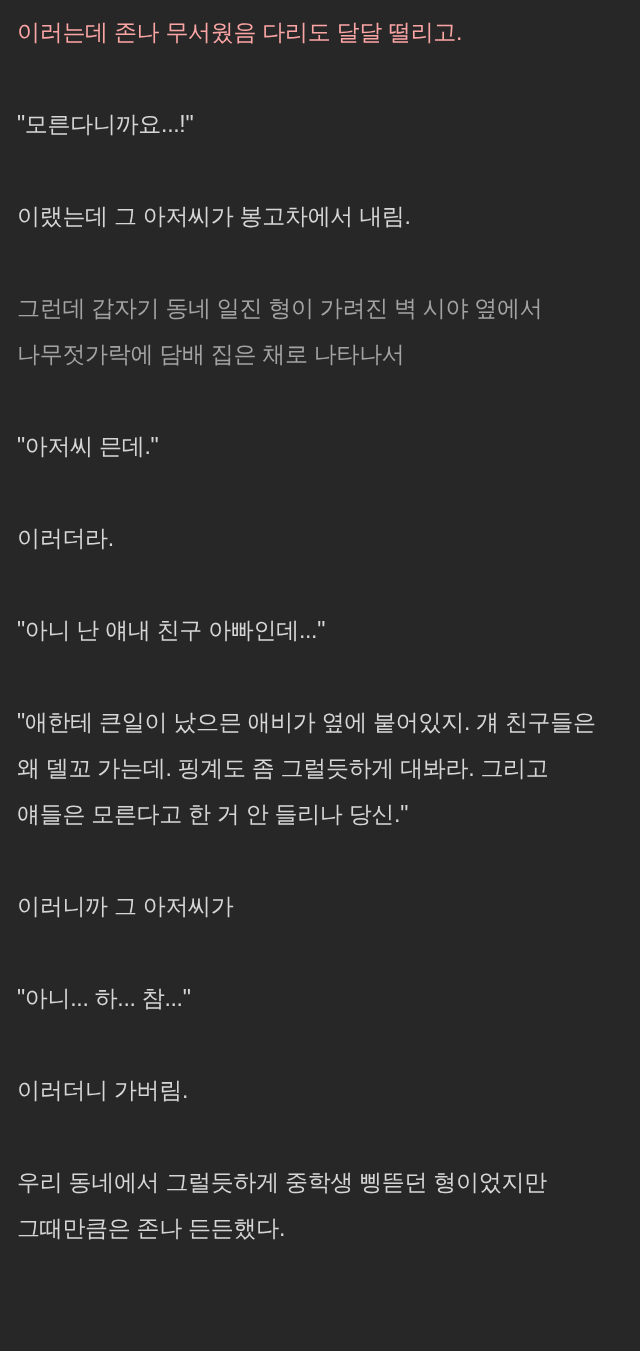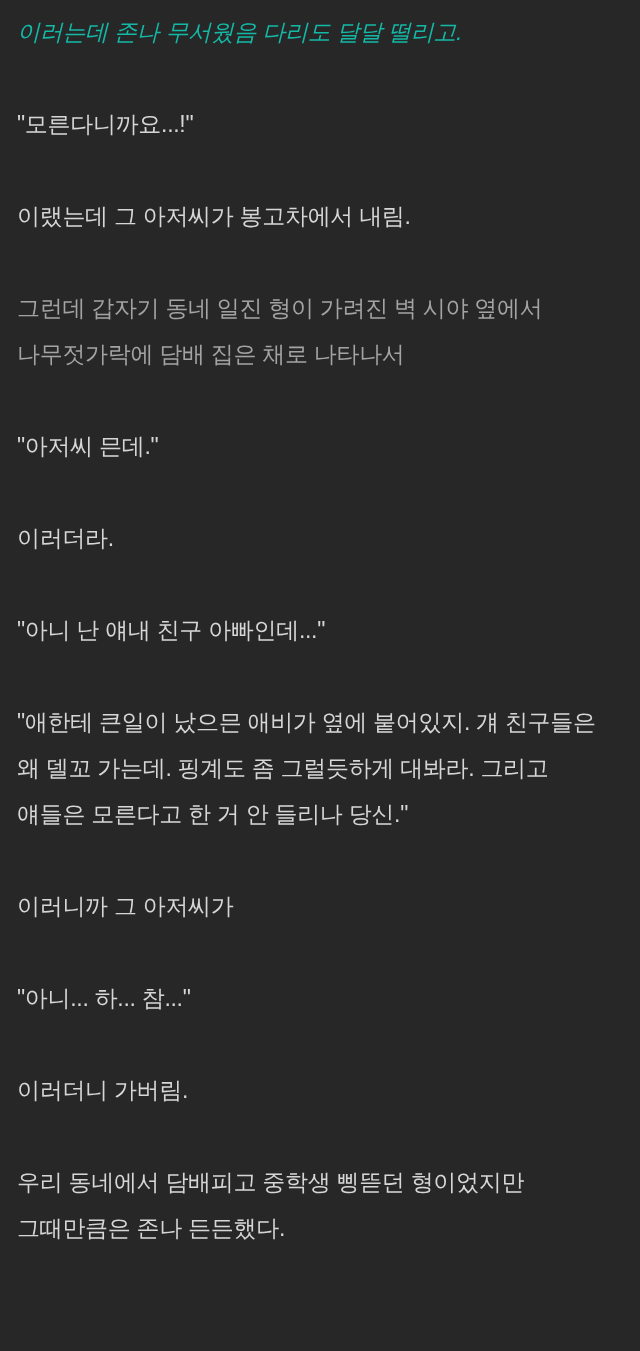--- a/index.html
+++ b/index.html
@@ -27,25 +27,25 @@
     overflow-wrap: break-word;
   }
   .post p:last-child {
     margin-bottom: 0;
   }
 </style>
 </head>
 <body style="background: rgb(39, 39, 39);">
 
 <main class="post">
-    <p style="color: #14b8a6; font-style: italic;">이러는데 존나 무서웠음 다리도 달달 떨리고.</p>
+    <p style="color: #fca5a5;">이러는데 존나 무서웠음 다리도 달달 떨리고.</p>
     <p style="color: rgb(214, 214, 214);">"모른다니까요...!"</p>
     <p style="color: rgb(214, 214, 214);">이랬는데 그 아저씨가 봉고차에서 내림.</p>
     <p style="color: #a3a3a3;">그런데 갑자기 동네 일진 형이 가려진 벽 시야 옆에서 나무젓가락에 담배 집은 채로 나타나서</p>
     <p style="color: rgb(214, 214, 214);">"아저씨 믄데."</p>
     <p style="color: rgb(214, 214, 214);">이러더라.</p>
     <p style="color: rgb(214, 214, 214);">"아니 난 얘내 친구 아빠인데..."</p>
     <p style="color: rgb(214, 214, 214);">"애한테 큰일이 났으믄 애비가 옆에 붙어있지. 걔 친구들은 왜 델꼬 가는데. 핑계도 좀 그럴듯하게 대봐라. 그리고 얘들은 모른다고 한 거 안 들리나 당신."</p>
     <p style="color: rgb(214, 214, 214);">이러니까 그 아저씨가</p>
     <p style="color: rgb(214, 214, 214);">"아니... 하... 참..."</p>
     <p style="color: rgb(214, 214, 214);">이러더니 가버림.</p>
-    <p style="color: rgb(214, 214, 214);">우리 동네에서 담배피고 중학생 삥뜯던 형이었지만 그때만큼은 존나 든든했다.</p>
+    <p style="color: rgb(214, 214, 214);">우리 동네에서 그럴듯하게 중학생 삥뜯던 형이었지만 그때만큼은 존나 든든했다.</p>
   </main>
 
 </body></html>

